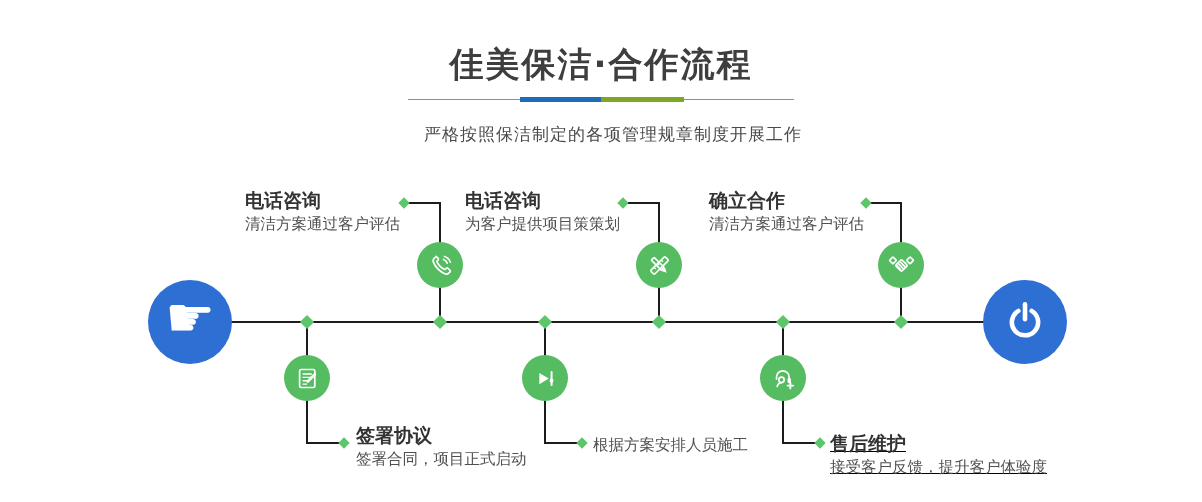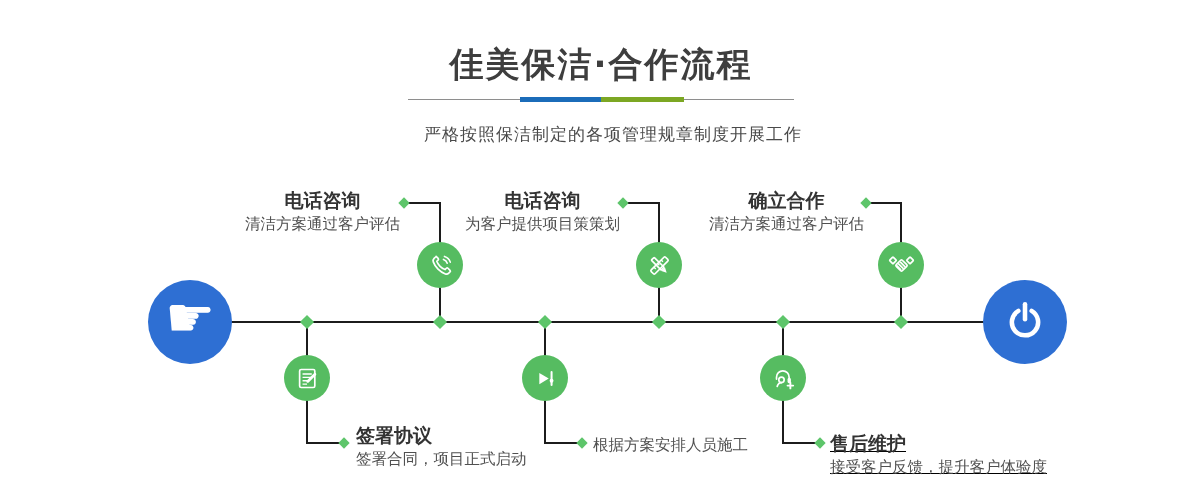--- a/index.html
+++ b/index.html
@@ -69,21 +69,21 @@
     position:absolute;width:46px;height:46px;border-radius:50%;background:#56bc61;
     display:flex;align-items:center;justify-content:center;
   }
   #c-consult{left:417px;top:242px;}  #c-customize{left:636px;top:242px;}
   #c-establish{left:878px;top:242px;}#c-sign{left:284px;top:355px;}
   #c-execute{left:522px;top:355px;}  #c-aftersale{left:760px;top:355px;}
   .step-circle svg{width:27px;height:27px;display:block;}
 
   
   .step-label{position:absolute;}
-  .label-top{text-align:center;}
+  .label-top{text-align:left;}
   .label-bottom{text-align:left;}
   #l-consult{top:189px;right:802px;}
   #l-customize{top:189px;right:582px;}
   #l-establish{top:189px;right:338px;margin-left:19px;}
   #l-sign{top:424px;left:356px;}
   #l-execute{top:432px;left:593px;}
   #l-aftersale{top:432px;left:830px;text-decoration:underline;}
   .step-title{font-size:19px;font-weight:bold;color:#333333;line-height:22px;margin:0;}
   .step-desc{font-size:15.5px;color:#505050;line-height:20px;margin:3px 0 0;}
 </style>

